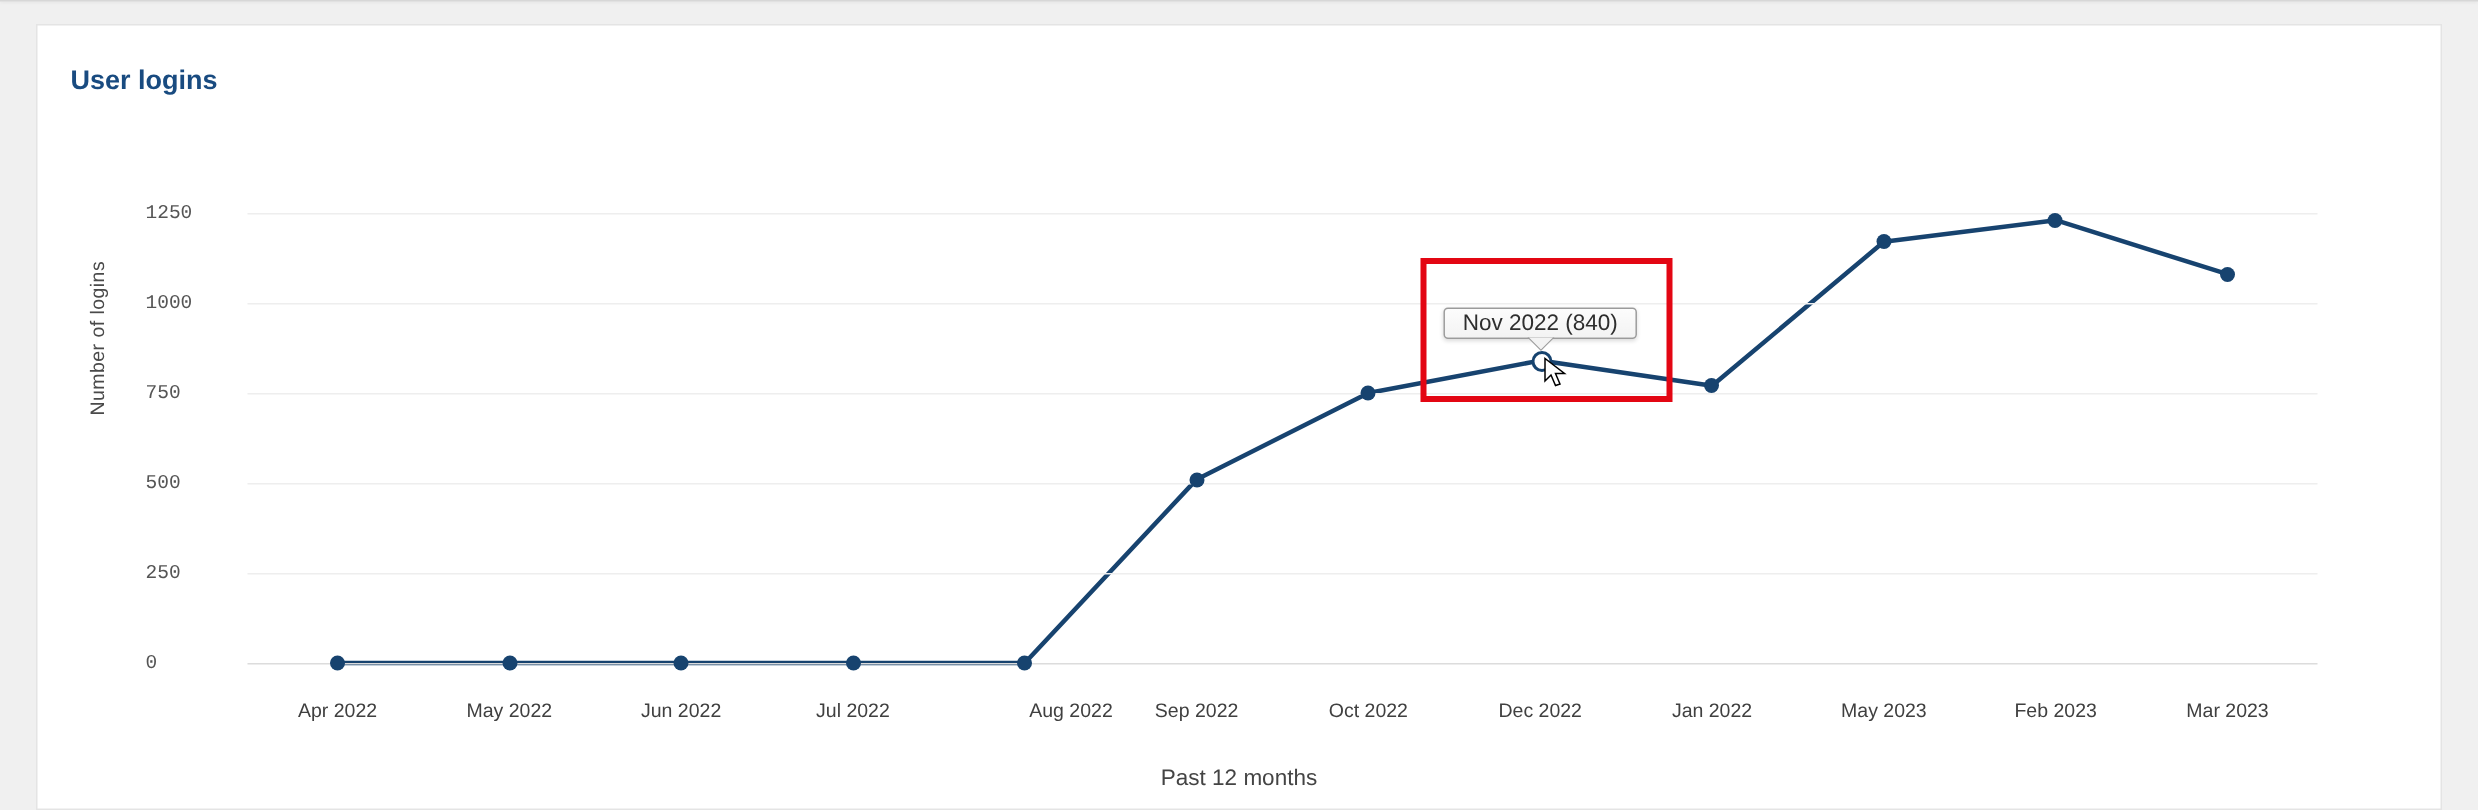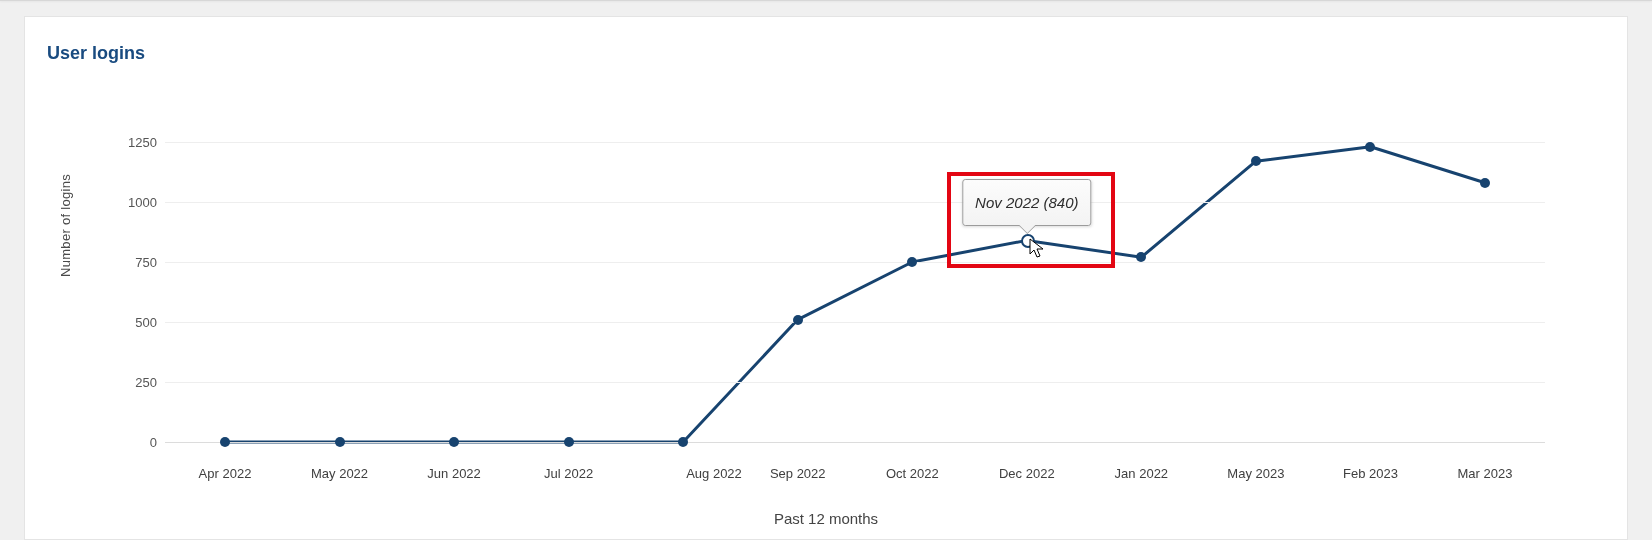--- a/index.html
+++ b/index.html
@@ -64,22 +64,23 @@
     transform:translateX(-50%);
     font-size:15px;
     color:#444;
   }
   .y-tick{
     position:absolute;
     right:calc(100% + 8px);
     transform:translateY(-50%);
     font-size:13px;
     color:#555;
-    text-align:right;
+    text-align:left;
     width:60px;
+    font-family:Liberation Mono, monospace;
   }
   .x-tick{
     position:absolute;
     top:calc(100% + 14px);
     transform:translateX(-50%);
     font-size:13px;
     color:#404040;
     white-space:nowrap;
   }
   .gridline{
@@ -114,27 +115,26 @@
     margin-left:-6px;margin-top:-6px;
   }
   
   .tooltip{
     position:absolute;
     transform:translate(-50%,-100%);
     margin-top:-14px;
     background:linear-gradient(#fcfcfc,#f3f3f3);
     border:1px solid #9b9b9b;
     border-radius:3px;
-    padding:14px 12px;
+    padding:1px 12px;
     font-size:15px;
     color:#2e2e2e;
     white-space:nowrap;
     box-shadow:0 1px 3px rgba(0,0,0,.15);
     z-index:20;
-    font-style:italic;
   }
   .tooltip::after{
     content:"";
     position:absolute;
     left:50%;bottom:-8px;
     transform:translateX(-50%);
     border:8px solid transparent;
     border-top-color:#f3f3f3;
     border-bottom:none;
   }

